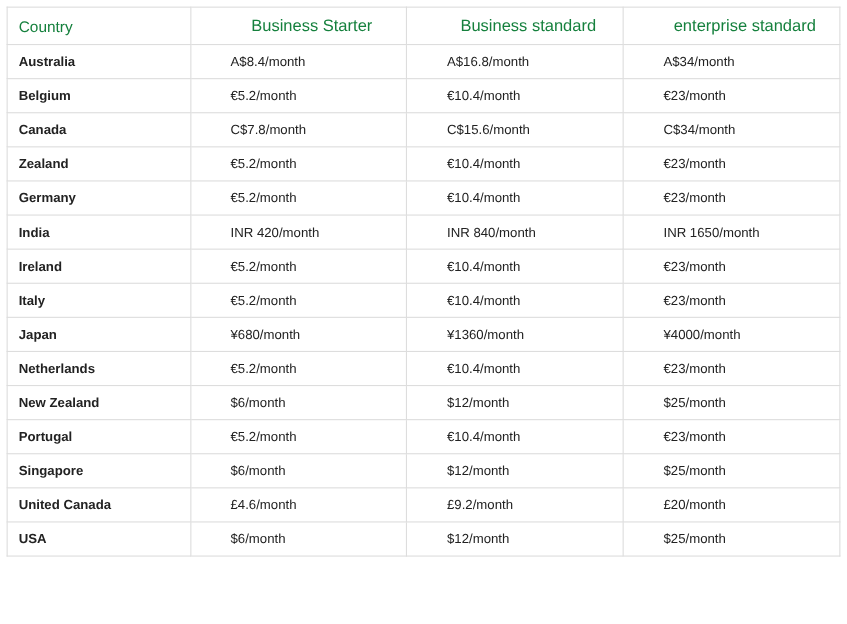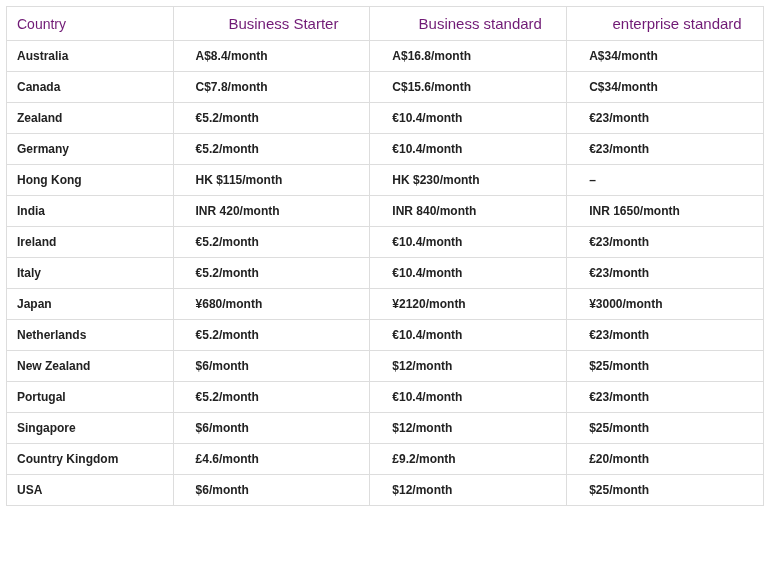--- a/index.html
+++ b/index.html
@@ -18,38 +18,38 @@
     table-layout: fixed;
   }
   th, td {
     border: 1px solid #ddd;
     padding: 8px 10px;
     text-align: left;
     vertical-align: middle;
   }
   th {
     font-weight: normal;
-    color: #701a75;
+    color: #15803d;
     background: #fff;
     font-size: 14px;
   }
   th.plan {
     text-align: center;
     font-size: 15px;
     padding-left: 34px;
   }
   td.country {
     font-weight: bold;
     font-size: 12px;
     margin-top: 12px;
   }
   td.price {
-    font-weight: bold;
+    font-weight: normal;
     font-size: 12px;
-    padding-left: 22px;
+    padding-left: 36px;
   }
   col.c0 { width: 22%; }
   col.c1 { width: 26%; }
   col.c2 { width: 26%; }
   col.c3 { width: 26%; }
 </style>
 </head>
 <body>
 
 <table>
@@ -68,42 +68,42 @@
     </tr>
   </thead>
   <tbody id="tbody">
       <tr>
         <td class="country">Australia</td>
         <td class="price">A$8.4/month</td>
         <td class="price">A$16.8/month</td>
         <td class="price">A$34/month</td>
       </tr>
       <tr>
+        <td class="country">Belgium</td>
+        <td class="price">€5.2/month</td>
+        <td class="price">€10.4/month</td>
+        <td class="price">€23/month</td>
+      </tr>
+      <tr>
         <td class="country">Canada</td>
         <td class="price">C$7.8/month</td>
         <td class="price">C$15.6/month</td>
         <td class="price">C$34/month</td>
       </tr>
       <tr>
         <td class="country"> Zealand</td>
         <td class="price">€5.2/month</td>
         <td class="price">€10.4/month</td>
         <td class="price">€23/month</td>
       </tr>
       <tr>
         <td class="country">Germany</td>
         <td class="price">€5.2/month</td>
         <td class="price">€10.4/month</td>
         <td class="price">€23/month</td>
-      </tr>
-      <tr>
-        <td class="country">Hong Kong</td>
-        <td class="price">HK $115/month</td>
-        <td class="price">HK $230/month</td>
-        <td class="price">–</td>
       </tr>
       <tr>
         <td class="country">India</td>
         <td class="price">INR 420/month</td>
         <td class="price">INR 840/month</td>
         <td class="price">INR 1650/month</td>
       </tr>
       <tr>
         <td class="country">Ireland</td>
         <td class="price">€5.2/month</td>
@@ -112,22 +112,22 @@
       </tr>
       <tr>
         <td class="country">Italy</td>
         <td class="price">€5.2/month</td>
         <td class="price">€10.4/month</td>
         <td class="price">€23/month</td>
       </tr>
       <tr>
         <td class="country">Japan</td>
         <td class="price">¥680/month</td>
-        <td class="price">¥2120/month</td>
-        <td class="price">¥3000/month</td>
+        <td class="price">¥1360/month</td>
+        <td class="price">¥4000/month</td>
       </tr>
       <tr>
         <td class="country">Netherlands</td>
         <td class="price">€5.2/month</td>
         <td class="price">€10.4/month</td>
         <td class="price">€23/month</td>
       </tr>
       <tr>
         <td class="country">New Zealand</td>
         <td class="price">$6/month</td>
@@ -140,21 +140,21 @@
         <td class="price">€10.4/month</td>
         <td class="price">€23/month</td>
       </tr>
       <tr>
         <td class="country">Singapore</td>
         <td class="price">$6/month</td>
         <td class="price">$12/month</td>
         <td class="price">$25/month</td>
       </tr>
       <tr>
-        <td class="country">Country Kingdom</td>
+        <td class="country">United Canada</td>
         <td class="price">£4.6/month</td>
         <td class="price">£9.2/month</td>
         <td class="price">£20/month</td>
       </tr>
       <tr>
         <td class="country">USA</td>
         <td class="price">$6/month</td>
         <td class="price">$12/month</td>
         <td class="price">$25/month</td>
       </tr>

